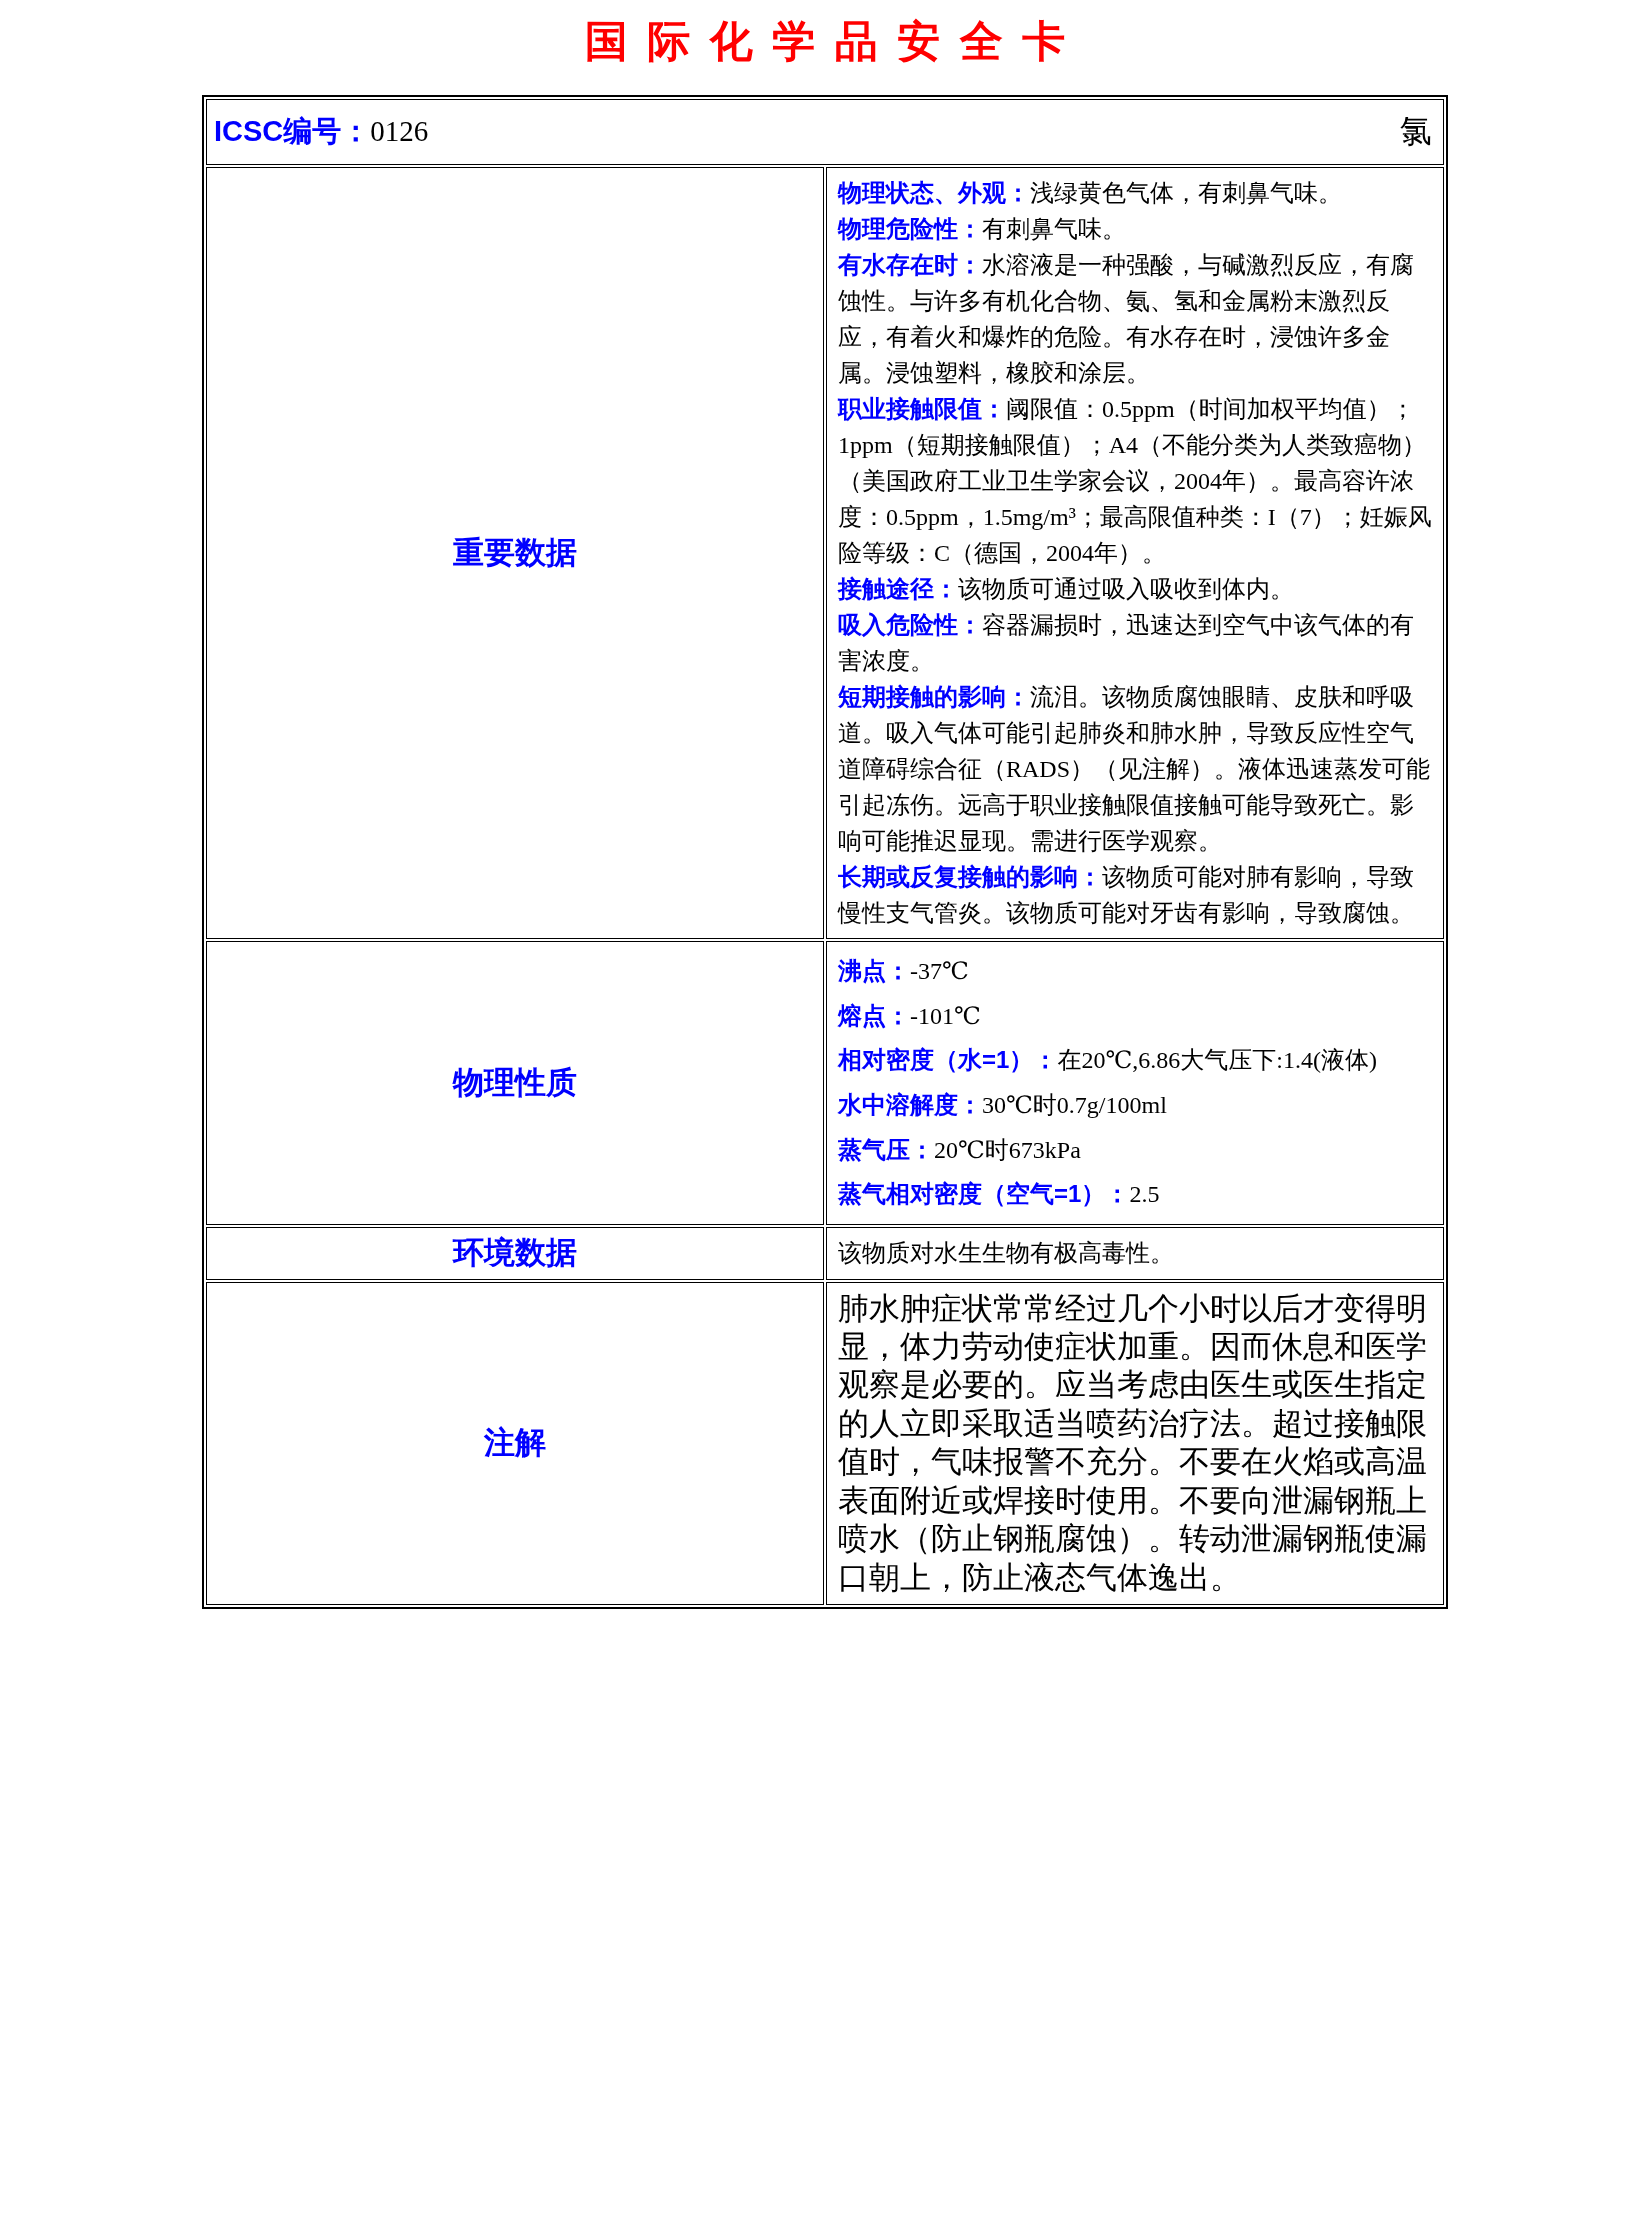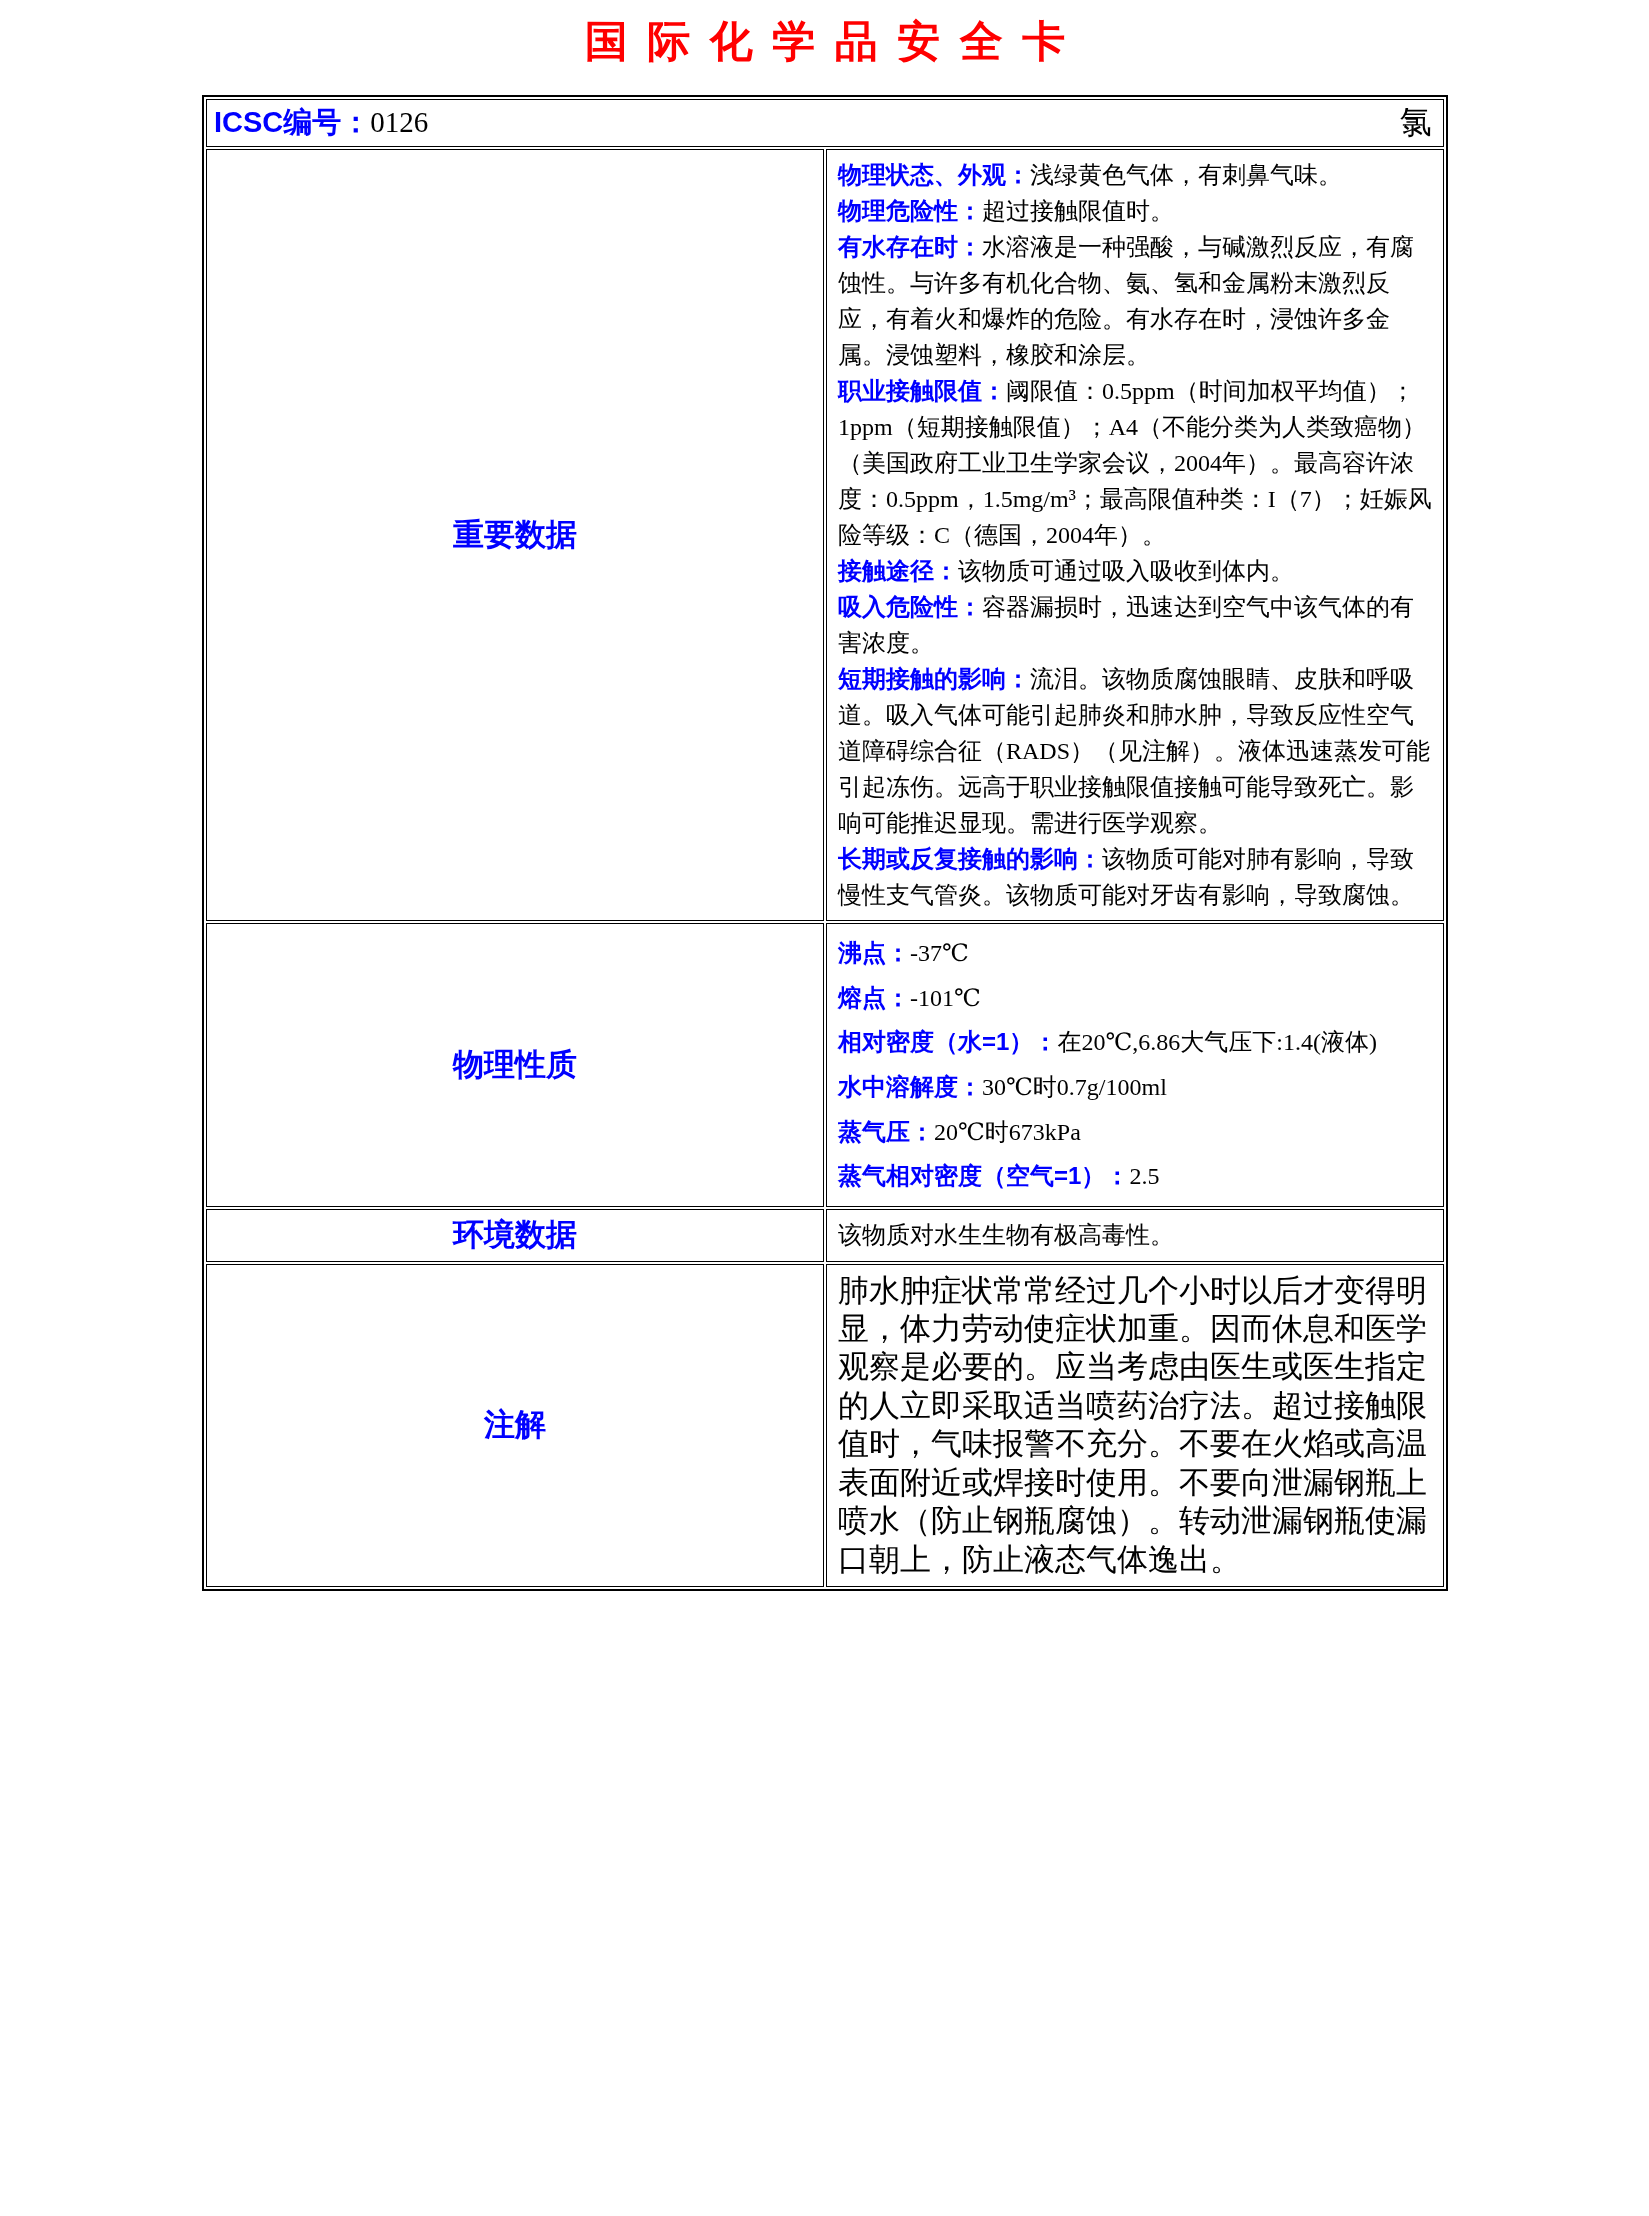--- a/index.html
+++ b/index.html
@@ -29,21 +29,21 @@
   }
   td.content{vertical-align:middle;font-size:24px;padding:7px 11px;}
   .blab{
     color:#0000ff;font-weight:bold;
     font-family:"Liberation Sans","DejaVu Sans",sans-serif;
   }
   .imp p{margin:0;line-height:1.5;}
   .phys p{margin:0;line-height:1.82;}
   td.notescell{font-size:31px;line-height:1.24;padding:7px 11px;vertical-align:middle;}
   td.envcell,td.addcell{font-size:24px;line-height:1.4;padding:8.3px 11px;vertical-align:middle;}
-  td.hdrcell{padding:1px 7px;}
+  td.hdrcell{padding:10px 7px;}
   .header-bar{display:flex;justify-content:space-between;align-items:center;min-height:43px;}
   .hdr-left{font-size:29px;}
   .hdr-left .blab{font-size:29px;}
   .chem-name{font-size:32px;padding-right:4.2px;}
 </style>
 </head>
 <body>
 
 <div class="page">
 
@@ -59,21 +59,21 @@
             <div class="hdr-left"><span class="blab">ICSC编号：</span><span>0126</span></div>
             <div class="chem-name">氯</div>
           </div>
         </td>
       </tr>
 
       <tr>
         <td class="rlabel">重要数据</td>
         <td class="content imp">
           <p><span class="blab">物理状态、外观：</span><span>浅绿黄色气体，有刺鼻气味。</span></p>
-          <p><span class="blab">物理危险性：</span><span>超过接触限值时。</span></p>
+          <p><span class="blab">物理危险性：</span><span>有刺鼻气味。</span></p>
           <p><span class="blab">有水存在时：</span><span>水溶液是一种强酸，与碱激烈反应，有腐蚀性。与许多有机化合物、氨、氢和金属粉末激烈反应，有着火和爆炸的危险。有水存在时，浸蚀许多金属。浸蚀塑料，橡胶和涂层。</span></p>
           <p><span class="blab">职业接触限值：</span><span>阈限值：0.5ppm（时间加权平均值）；1ppm（短期接触限值）；A4（不能分类为人类致癌物）（美国政府工业卫生学家会议，2004年）。最高容许浓度：0.5ppm，1.5mg/m³；最高限值种类：I（7）；妊娠风险等级：C（德国，2004年）。</span></p>
           <p><span class="blab">接触途径：</span><span>该物质可通过吸入吸收到体内。</span></p>
           <p><span class="blab">吸入危险性：</span><span>容器漏损时，迅速达到空气中该气体的有害浓度。</span></p>
           <p><span class="blab">短期接触的影响：</span><span>流泪。该物质腐蚀眼睛、皮肤和呼吸道。吸入气体可能引起肺炎和肺水肿，导致反应性空气道障碍综合征（RADS）（见注解）。液体迅速蒸发可能引起冻伤。远高于职业接触限值接触可能导致死亡。影响可能推迟显现。需进行医学观察。</span></p>
           <p><span class="blab">长期或反复接触的影响：</span><span>该物质可能对肺有影响，导致慢性支气管炎。该物质可能对牙齿有影响，导致腐蚀。</span></p>
         </td>
       </tr>
 
       <tr>

